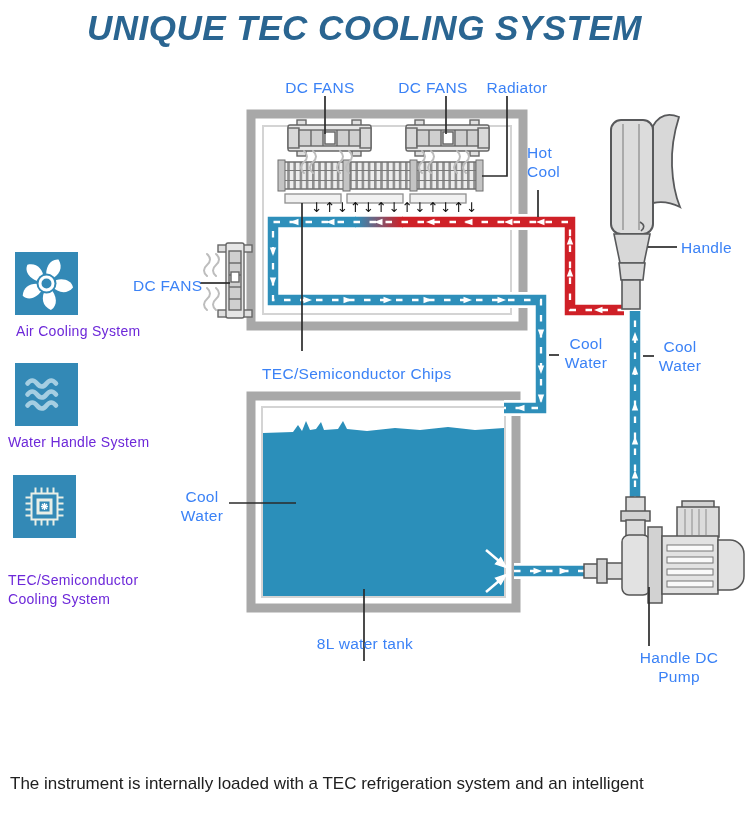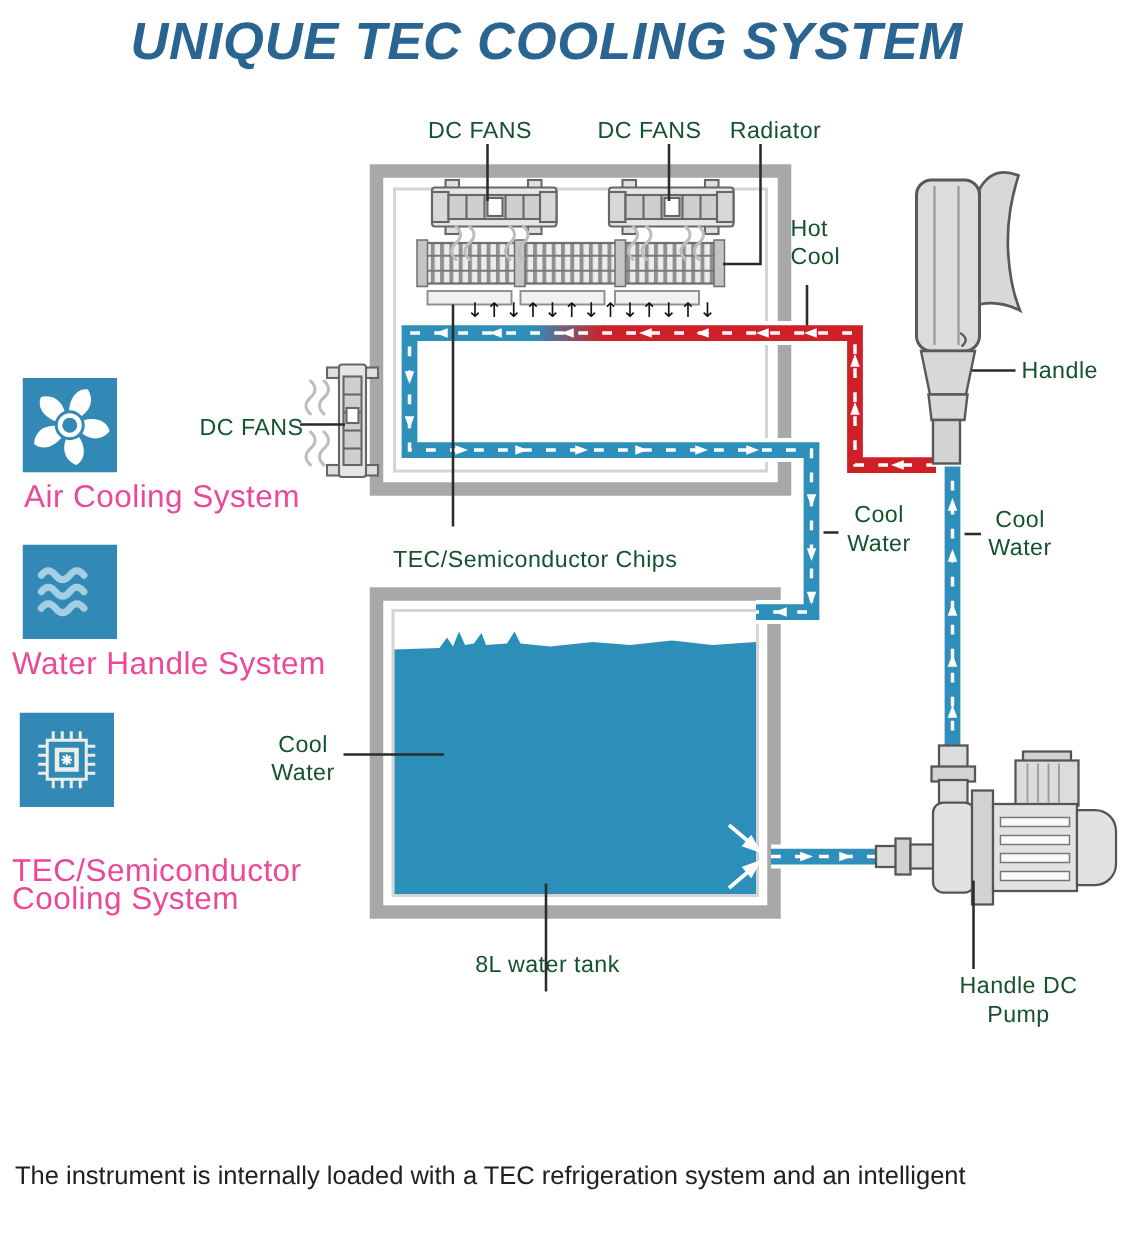--- a/index.html
+++ b/index.html
@@ -2,23 +2,23 @@
 <html><head>
 <meta charset="utf-8">
 <style>
   html,body{margin:0;padding:0;background:#fff;}
   .page{position:relative;width:749px;height:822px;background:#fff;overflow:hidden;
         font-family:"Liberation Sans",sans-serif;}
   .title{position:absolute;left:0;top:8px;width:749px;padding-right:20px;box-sizing:border-box;
          text-align:center;font-size:35px;font-weight:bold;font-style:italic;
          letter-spacing:.5px;color:#2a6591;}
   .dgsvg{position:absolute;left:0;top:0;}
-  .lbl{position:absolute;color:#14532d;font-size:15.5px;letter-spacing:.3px;line-height:19px;}
+  .lbl{position:absolute;color:#3b82f6;font-size:15.5px;letter-spacing:.3px;line-height:19px;}
   .lbl.c{text-align:center;}
-  .legend-label{position:absolute;color:#ec4899;font-size:21px;letter-spacing:.3px;line-height:19px;}
+  .legend-label{position:absolute;color:#6d28d9;font-size:14px;letter-spacing:.3px;line-height:19px;}
   .legend-icon{position:absolute;width:63px;height:63px;}
   .flowrow{position:absolute;left:311px;top:199px;width:150px;
            font-family:"DejaVu Sans",sans-serif;font-size:13.5px;letter-spacing:1.6px;color:#141414;}
   .para{position:absolute;left:10px;top:690px;width:738px;color:#202020;
         font-size:17px;line-height:37.5px;white-space:pre-wrap;}
 </style>
 </head>
 <body>
 
 <div class="page">

